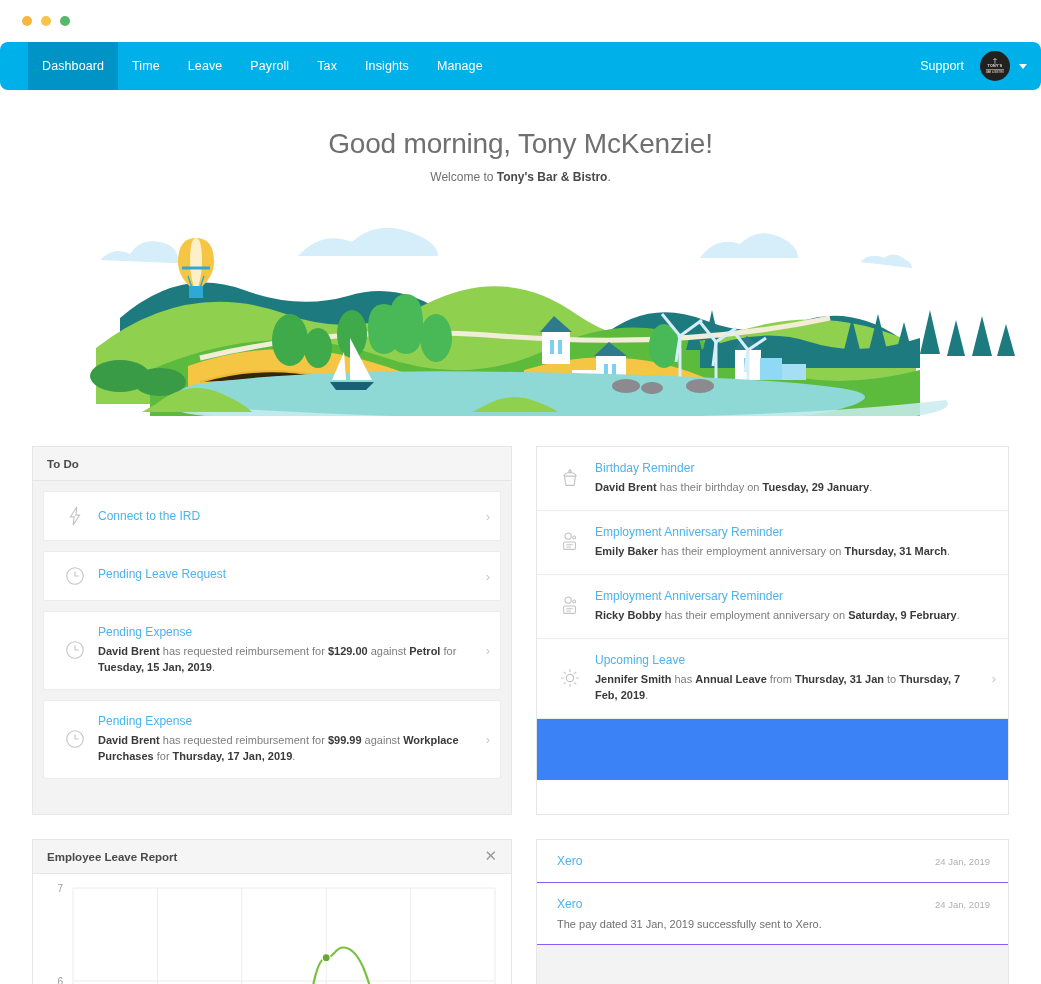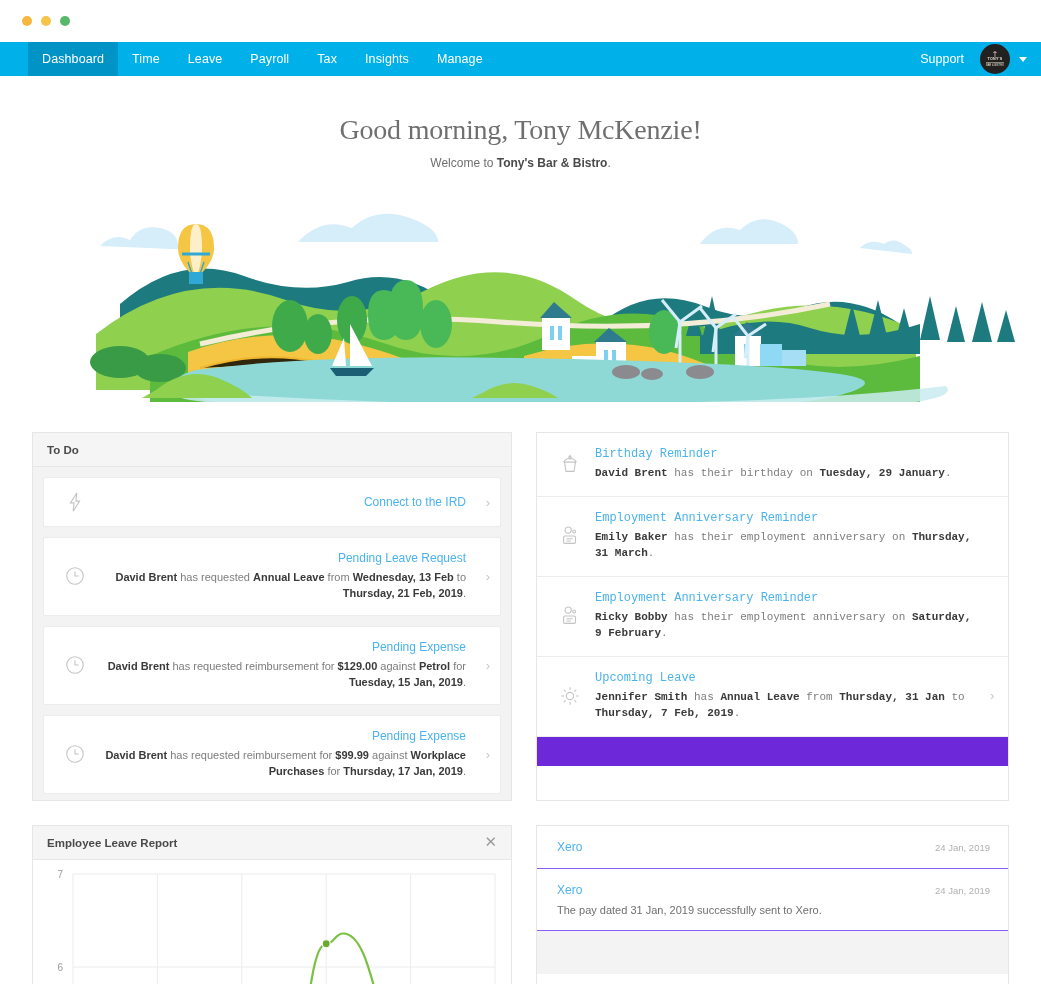--- a/index.html
+++ b/index.html
@@ -12,23 +12,23 @@
 
   
   #titlebar {
     height: 42px; background: #ffffff;
     display: flex; align-items: center; padding-left: 22px; gap: 9px;
   }
   .dot { width: 10px; height: 10px; border-radius: 50%; display: block; }
 
   
   #navbar {
-    height: 34px; background: #00b0e8;
+    height: 48px; background: #00b0e8;
     display: flex; align-items: stretch;
-    padding-left: 28px; padding-right: 14px;
+    padding-left: 28px; padding-right: 14px; border-radius: 8px;
   }
   .nav-item {
     display: flex; align-items: center; padding: 0 14px;
     color: #ffffff; font-size: 12.5px; white-space: nowrap;
     cursor: pointer; letter-spacing: .1px;
   }
   .nav-item.active { background: #0094c6; }
   #nav-spacer { flex: 1 1 auto; }
   #support-link {
     display: flex; align-items: center; padding: 0 12px;
@@ -45,21 +45,21 @@
   #avatar .av-sub { font-size: 2.6px; line-height: 4px; border-top: .5px solid #8d857a; padding-top: .5px; }
   .caret {
     width: 0; height: 0; border-left: 4.5px solid transparent;
     border-right: 4.5px solid transparent; border-top: 5px solid #ffffff;
     cursor: pointer;
   }
 
   
   #hero { padding-top: 38px; text-align: center; }
   #greeting {
-    font-size: 28px; color: #6f6f6f; font-weight: 400; letter-spacing: -.2px; font-family: Liberation Serif, serif;
+    font-size: 28px; color: #6f6f6f; font-weight: 400; letter-spacing: -.2px;
   }
   #welcome { font-size: 12px; color: #6f6f6f; margin-top: 10px; }
   #welcome b { color: #4a4a4a; }
   #hero-illustration { margin-top: 14px; }
 
   
   #panels {
     padding: 26px 32px 0 32px;
     display: grid; grid-template-columns: 1fr 1fr; gap: 24px 24px;
   }
@@ -76,28 +76,28 @@
   }
 
   
   .todo-body { background: #f3f3f3; padding: 10px; height: 333px; overflow: hidden; }
   .todo-card {
     background: #ffffff; border: 1px solid #ececec; border-radius: 2px;
     display: flex; align-items: center; padding: 13px 10px 13px 8px;
     margin-bottom: 10px; cursor: pointer;
   }
   .todo-icon { width: 46px; flex: 0 0 46px; display: flex; justify-content: center; }
-  .todo-text { flex: 1 1 auto; padding-right: 8px; text-align: right; }
+  .todo-text { flex: 1 1 auto; padding-right: 8px; }
   .todo-heading { color: #4bb3ed; font-size: 12px; margin-bottom: 5px; }
   .todo-desc { font-size: 11px; color: #7d7d7d; line-height: 1.45; }
   .todo-desc b { color: #3a3a3a; }
   .chev { color: #c9c9c9; font-size: 13px; flex: 0 0 16px; text-align: right; }
 
   
-  .up-body { height: 333px; background: #6d28d9; font-family: Liberation Mono, monospace; }
+  .up-body { height: 333px; background: #3b82f6; }
   .up-row {
     background: #ffffff; border-bottom: 1px solid #ececec;
     display: flex; align-items: center; padding: 14px 12px 14px 8px; cursor: pointer;
   }
   .up-icon { width: 50px; flex: 0 0 50px; display: flex; justify-content: center; }
   .up-text { flex: 1 1 auto; }
   .up-heading { color: #4bb3ed; font-size: 12px; margin-bottom: 5px; }
   .up-desc { font-size: 11px; color: #7d7d7d; line-height: 1.45; }
   .up-desc b { color: #3a3a3a; }
 
@@ -299,21 +299,20 @@
         </div>
         <div class="todo-card">
           <div class="todo-icon">
             <svg width="22" height="22" viewBox="0 0 24 24" fill="none" stroke="#c4c4c4" stroke-width="1.2">
               <circle cx="12" cy="12" r="9"></circle>
               <path d="M12 7 v5 h4"></path>
             </svg>
           </div>
           <div class="todo-text">
             <div class="todo-heading">Pending Leave Request</div>
-            <div class="todo-desc"><b>David Brent</b> has requested <b>Annual Leave</b> from <b>Wednesday, 13 Feb</b> to <b>Thursday, 21 Feb, 2019</b>.</div>
           </div>
           <div class="chev">›</div>
         </div>
         <div class="todo-card">
           <div class="todo-icon">
             <svg width="22" height="22" viewBox="0 0 24 24" fill="none" stroke="#c4c4c4" stroke-width="1.2">
               <circle cx="12" cy="12" r="9"></circle>
               <path d="M12 7 v5 h4"></path>
             </svg>
           </div>

